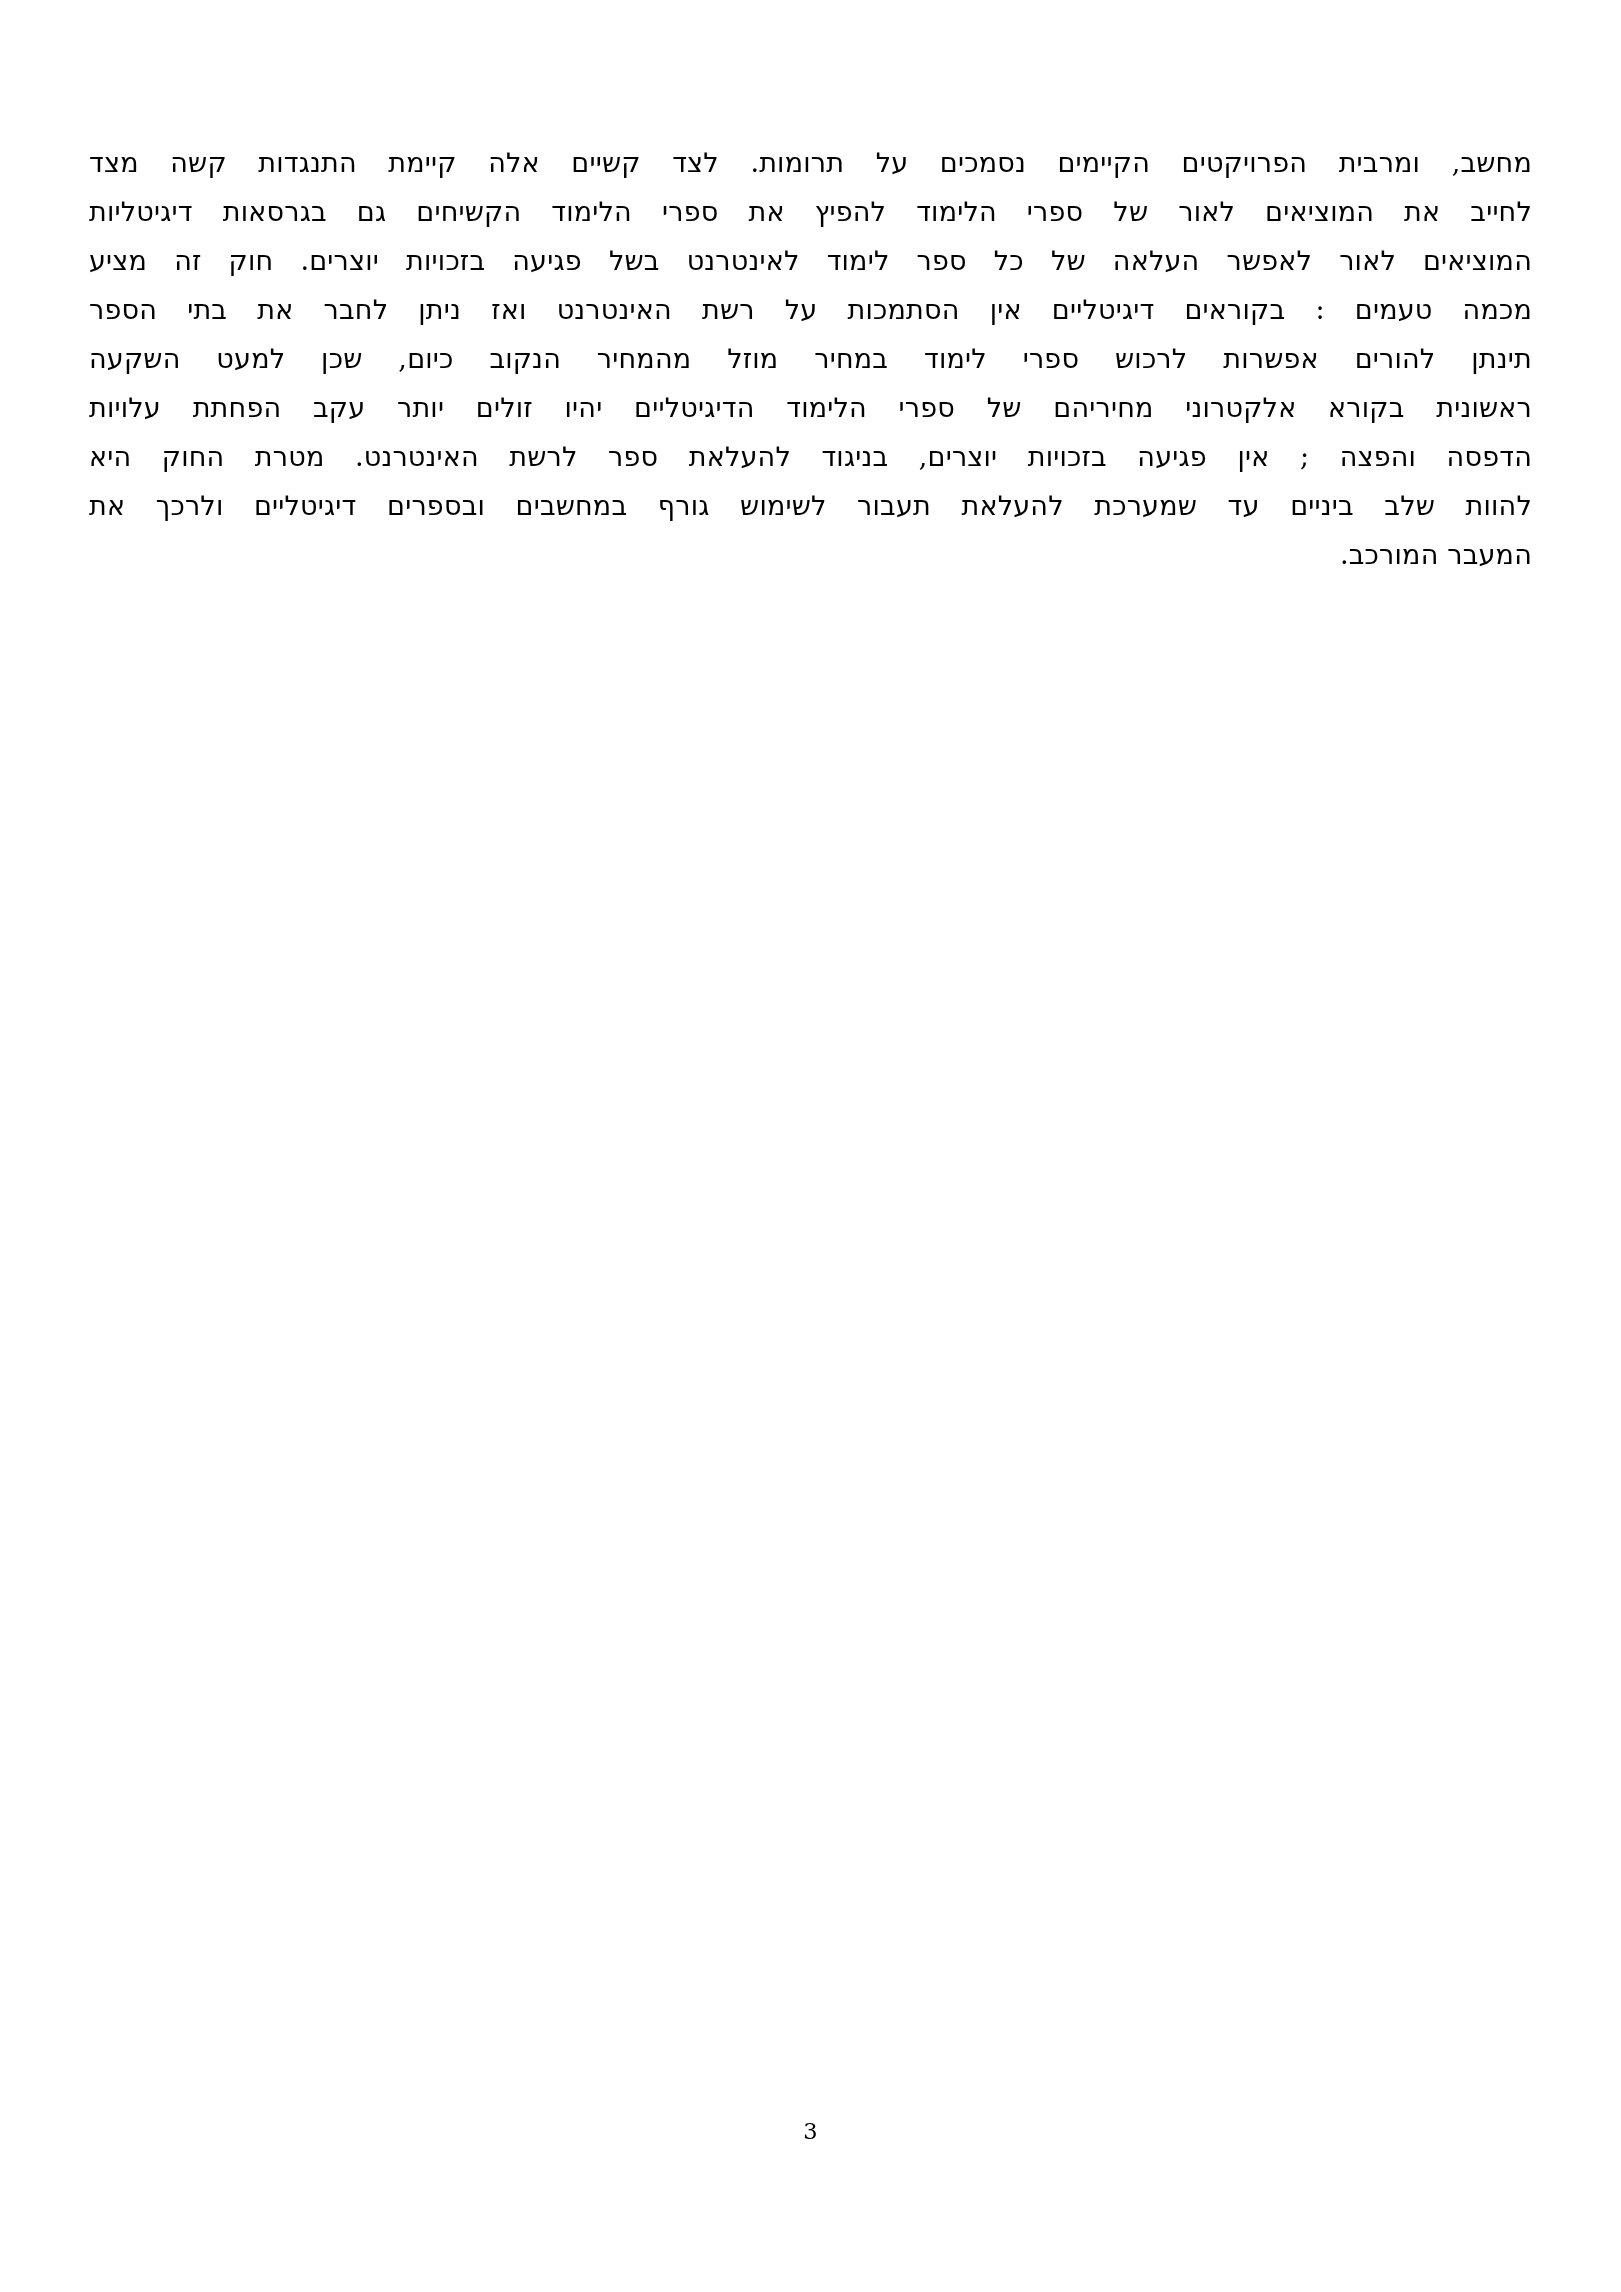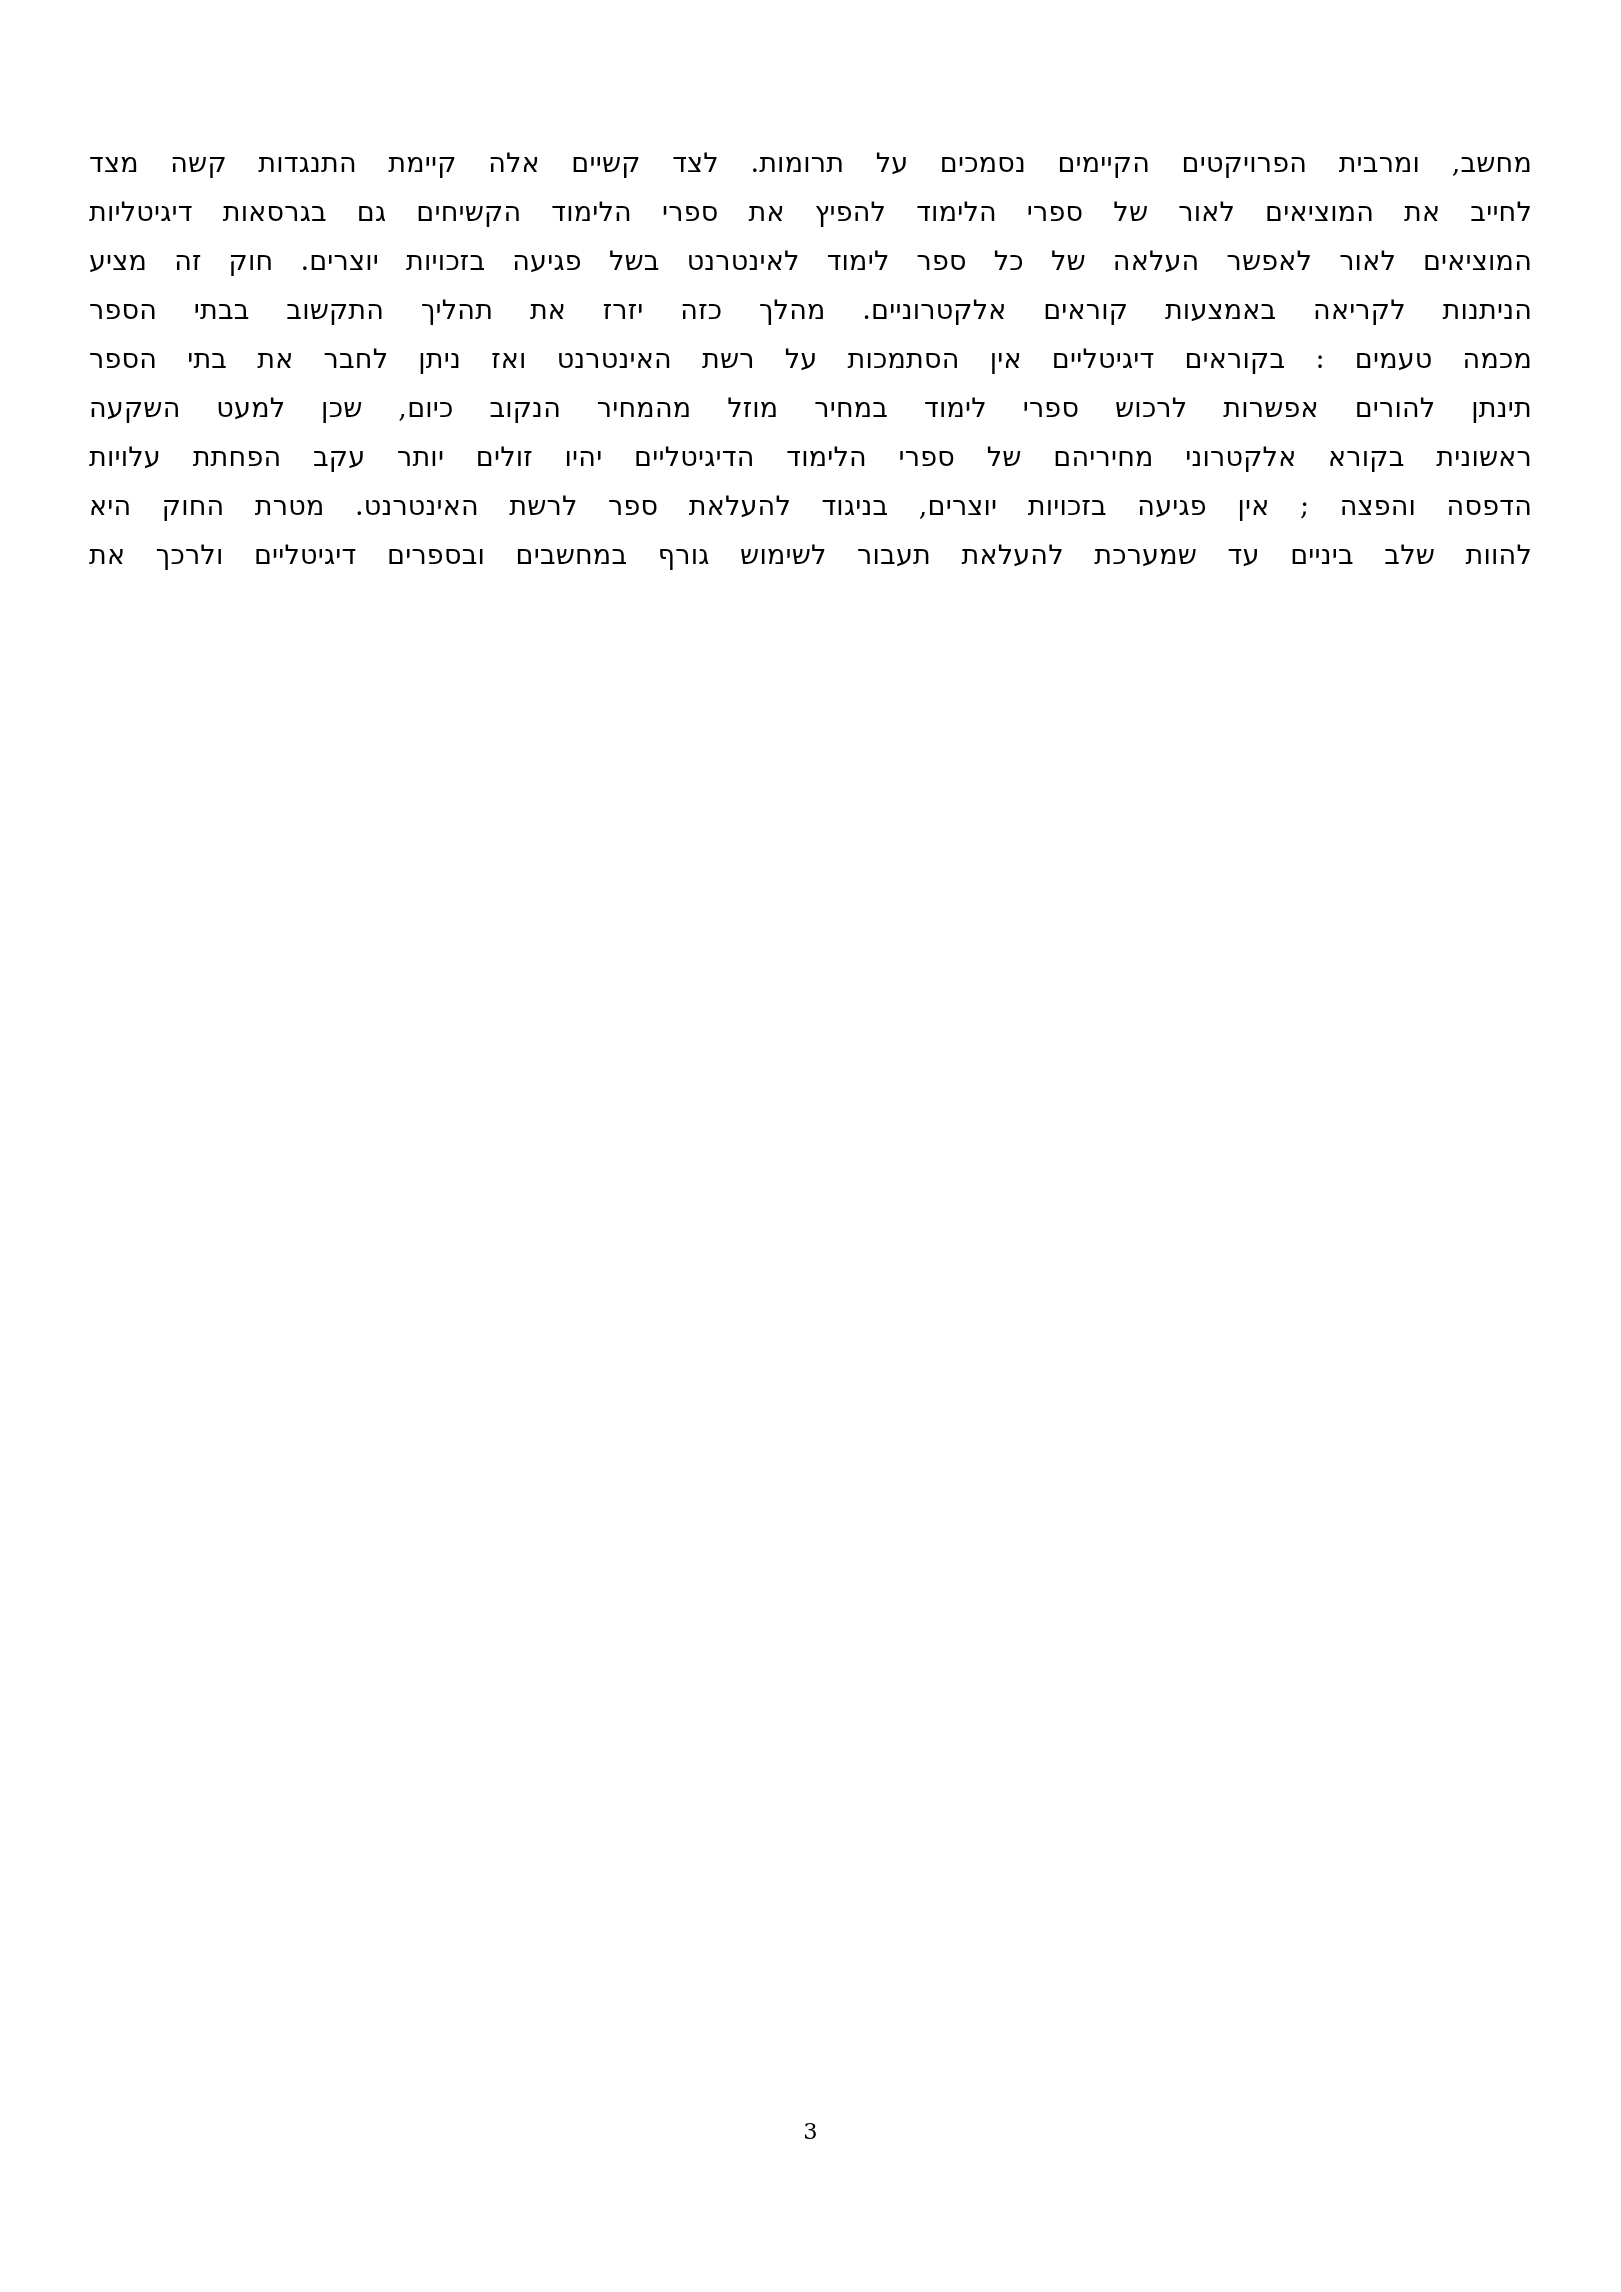--- a/index.html
+++ b/index.html
@@ -51,26 +51,26 @@
 </style>
 </head>
 <body>
 
 <div class="page">
 
   <div class="text-block">
     <div class="line">מחשב, ומרבית הפרויקטים הקיימים נסמכים על תרומות. לצד קשיים אלה קיימת התנגדות קשה מצד</div>
     <div class="line">לחייב את המוציאים לאור של ספרי הלימוד להפיץ את ספרי הלימוד הקשיחים גם בגרסאות דיגיטליות</div>
     <div class="line">המוציאים לאור לאפשר העלאה של כל ספר לימוד לאינטרנט בשל פגיעה בזכויות יוצרים. חוק זה מציע</div>
-    <div class="line">הניתנות לקריאה באמצעות קוראים אלקטרוניים. מהלך כזה יזרז את תהליך התקשוב בבתי הספר</div>
     <div class="line">מכמה טעמים : בקוראים דיגיטליים אין הסתמכות על רשת האינטרנט ואז ניתן לחבר את בתי הספר</div>
     <div class="line">תינתן להורים אפשרות לרכוש ספרי לימוד במחיר מוזל מהמחיר הנקוב כיום, שכן למעט השקעה</div>
     <div class="line">ראשונית בקורא אלקטרוני מחיריהם של ספרי הלימוד הדיגיטליים יהיו זולים יותר עקב הפחתת עלויות</div>
     <div class="line">הדפסה והפצה ; אין פגיעה בזכויות יוצרים, בניגוד להעלאת ספר לרשת האינטרנט. מטרת החוק היא</div>
     <div class="line">להוות שלב ביניים עד שמערכת להעלאת תעבור לשימוש גורף במחשבים ובספרים דיגיטליים ולרכך את</div>
+    <div class="line last-line">המעבר המורכב.</div>
   </div>
 
   <div class="footer">
     <span>3</span>
   </div>
 
 </div>
 
 
 </body></html>

